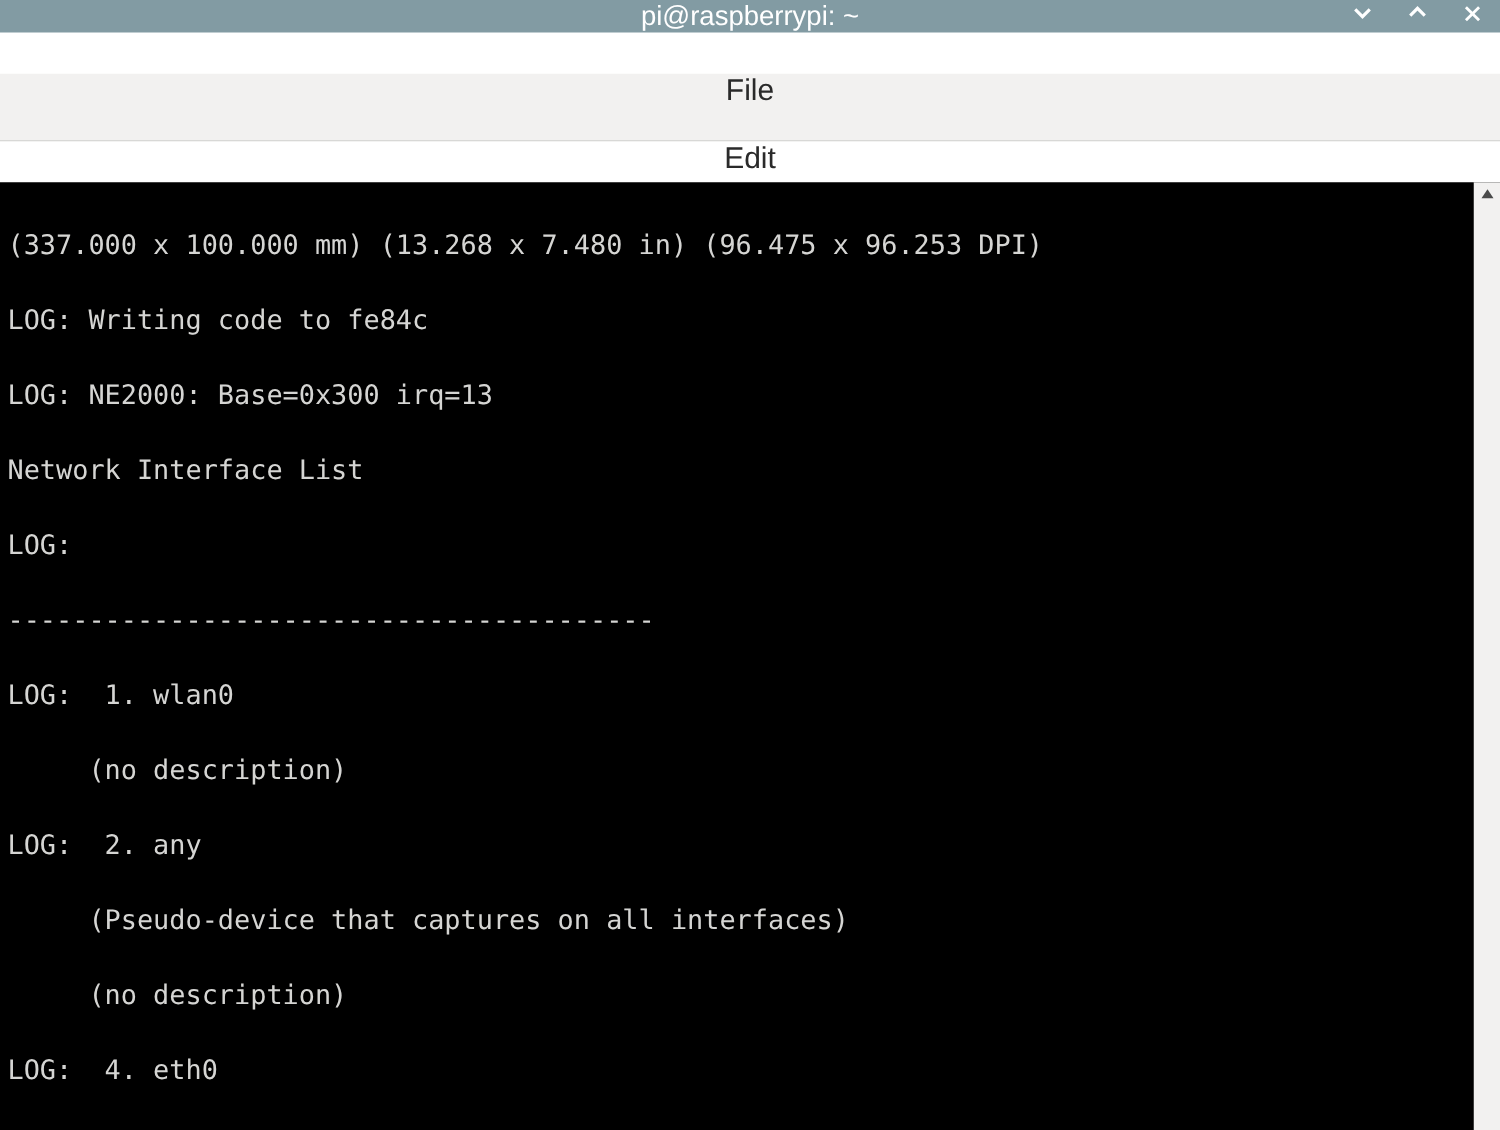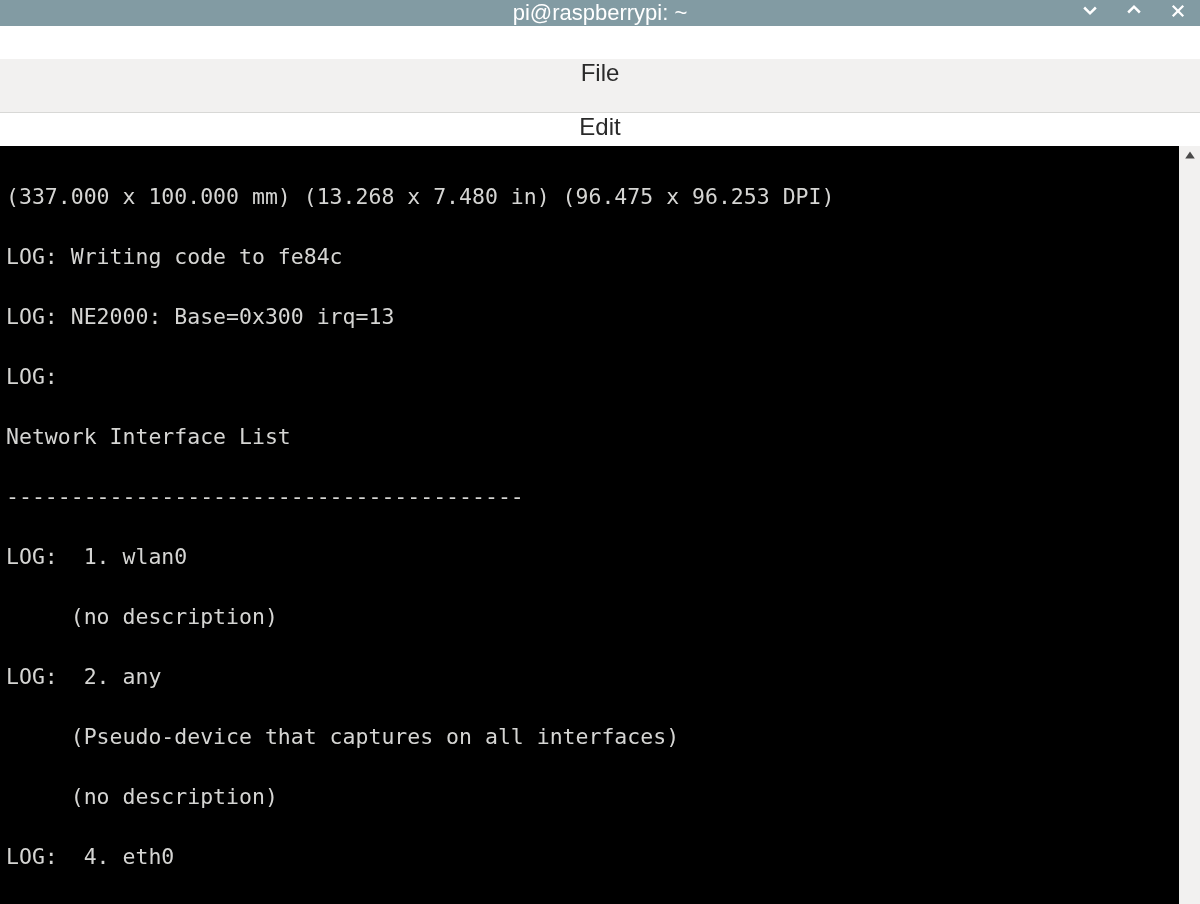--- a/index.html
+++ b/index.html
@@ -134,22 +134,22 @@
     <span class="menu-item">Edit</span>
     <span class="menu-item">File</span>
     <span class="menu-item">Edit</span>
   </div>
 
   <div class="terminal-wrap">
     <div class="terminal">
 <span class="line">(337.000 x 100.000 mm) (13.268 x 7.480 in) (96.475 x 96.253 DPI)</span>
 <span class="line">LOG: Writing code to fe84c</span>
 <span class="line">LOG: NE2000: Base=0x300 irq=13</span>
+<span class="line">Network Interface List</span>
 <span class="line">LOG:</span>
-<span class="line">Network Interface List</span>
 <span class="line">----------------------------------------</span>
 <span class="line">LOG:  1. wlan0</span>
 <span class="line">     (no description)</span>
 <span class="line">LOG:  2. any</span>
 <span class="line">     (Pseudo-device that captures on all interfaces)</span>
 <span class="line">     (no description)</span>
 <span class="line">LOG:  4. eth0</span>
 
 
 

